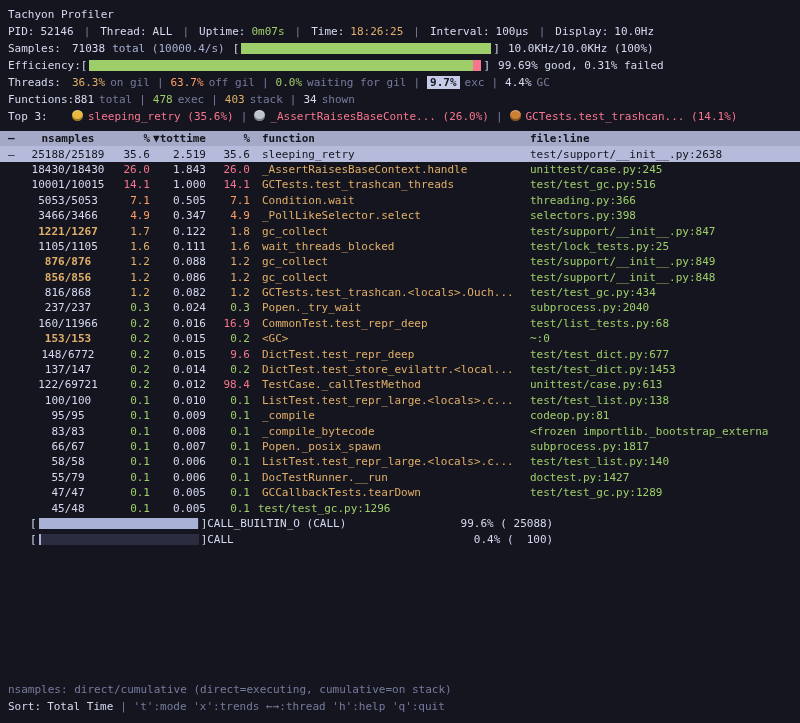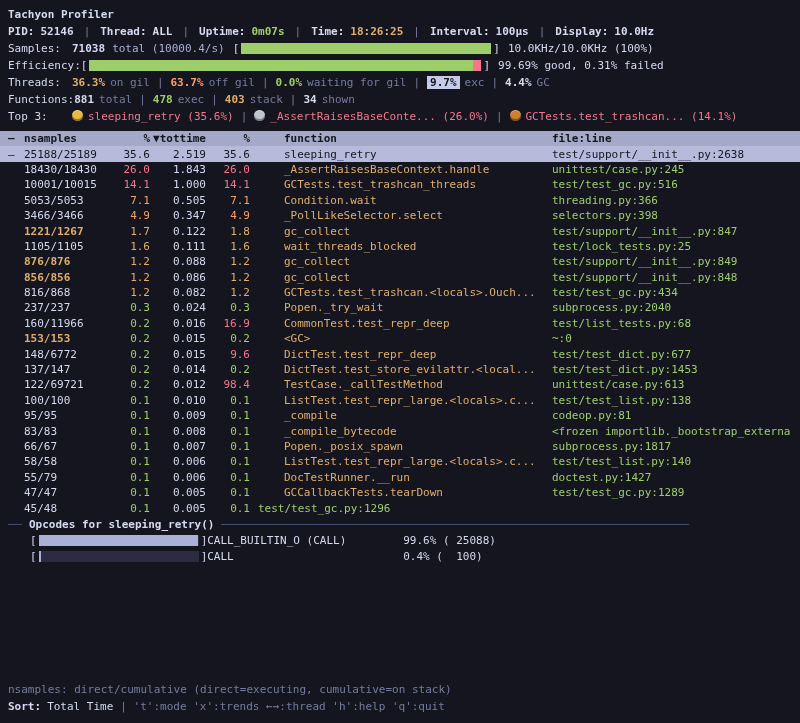--- a/index.html
+++ b/index.html
@@ -6,21 +6,21 @@
   html,body{width:800px;height:723px}
   body{
     background:var(--bg,#15151f);
     color:var(--fg,#a9b1d6);
     font-family:"DejaVu Sans Mono","Liberation Mono",monospace;
     font-size:11px;
     overflow:hidden;
   }
   .screen{display:flex;flex-direction:column;width:100%;height:100%;padding:6px 0 8px}
   .line{display:flex;align-items:center;height:17px;padding:0 8px;flex:none;overflow:hidden}
-  .b{font-weight:bold}
+  .b{font-weight:normal}
   .fgb{color:var(--fg-bright)}
   .dim{color:var(--dim)}
   .c-green{color:var(--green)}
   .c-yellow{color:var(--yellow)}
   .c-orange{color:var(--orange)}
   .c-red{color:var(--red)}
   .c-fg{color:var(--fg-bright)}
   .c-badge{background:var(--badge-bg);color:var(--bg);padding:0 3px;font-weight:bold}
   .sep{color:var(--dim);margin:0 7px;flex:none}
   .sep-w{margin:0 10px}
@@ -46,34 +46,34 @@
   .m1{background:var(--medal-gold)}
   .m2{background:var(--medal-silver)}
   .m3{background:var(--medal-bronze)}
   .table{flex:none;margin-top:6px}
   .trow{display:flex;align-items:center;height:15.4px;padding:0 8px}
   .thead{background:var(--head-bg);font-weight:bold}
   .thead span{color:var(--sel-fg)}
   .trow.sel{background:var(--sel-bg)}
   .trow.sel span{color:var(--sel-fg)!important}
   .gut{width:16px;flex:none}
-  .c-ns{width:88px;text-align:left;flex:none;color:var(--fg-bright)}
+  .c-ns{width:88px;text-align:center;flex:none;color:var(--fg-bright)}
   .hl{color:var(--yellow);font-weight:bold}
   .c-p1{width:38px;text-align:right;flex:none}
   .c-tt{width:56px;text-align:right;flex:none;color:var(--fg-bright)}
   .c-p2{width:44px;text-align:right;flex:none}
-  .c-fn{width:260px;margin-left:34px;color:var(--yellow);overflow:hidden;white-space:nowrap;flex:none}
+  .c-fn{width:260px;margin-left:12px;color:var(--yellow);overflow:hidden;white-space:nowrap;flex:none}
   .c-fl{flex:1;margin-left:8px;color:var(--green);overflow:hidden;white-space:nowrap}
   .divline{display:flex;align-items:center;height:17px;padding:0 8px;flex:none}
   .dash{border-top:1px solid var(--divider);height:0;flex:none}
   .dash-l{width:14px;margin-right:7px}
   .dash-r{width:468px;margin-left:7px}
   .oprow{display:flex;align-items:center;height:16px;padding:0 8px 0 30px;flex:none}
   .op-name{margin-left:0;width:196px;color:var(--fg-bright);flex:none;white-space:nowrap;overflow:hidden}
-  .op-stat{width:150px;text-align:left;white-space:pre;color:var(--fg-bright);flex:none}
+  .op-stat{width:150px;text-align:right;white-space:pre;color:var(--fg-bright);flex:none}
   .spacer{flex:1}
 </style>
 </head>
 <body>
 
 <div class="screen">
 
   <div class="line b fgb">Tachyon Profiler</div>
 
   <div class="line">
@@ -390,25 +390,20 @@
       <div class="trow">
         <span class="gut"></span>
         <span class="c-ns">45/48</span>
         <span class="c-p1 c-green">0.1</span>
         <span class="c-tt">0.005</span>
         <span class="c-p2 c-green">0.1</span>
         <span class="c-fl">test/test_gc.py:1296</span>
       </div>
     </div>
 
-  <div class="divline">
-    <span class="dash dash-l"></span>
-    <span class="b fgb">Opcodes for sleeping_retry()</span>
-    <span class="dash dash-r"></span>
-  </div>
 
   <div>
       <div class="oprow">
         <span class="brk">
           <span class="tbar w-op">
             <span class="bar-fill fill-light" style="width: 99.6%;"></span>
           </span>
         </span>
         <span class="op-name">CALL_BUILTIN_O (CALL)</span>
         <span class="op-stat">99.6% ( 25088)</span>

